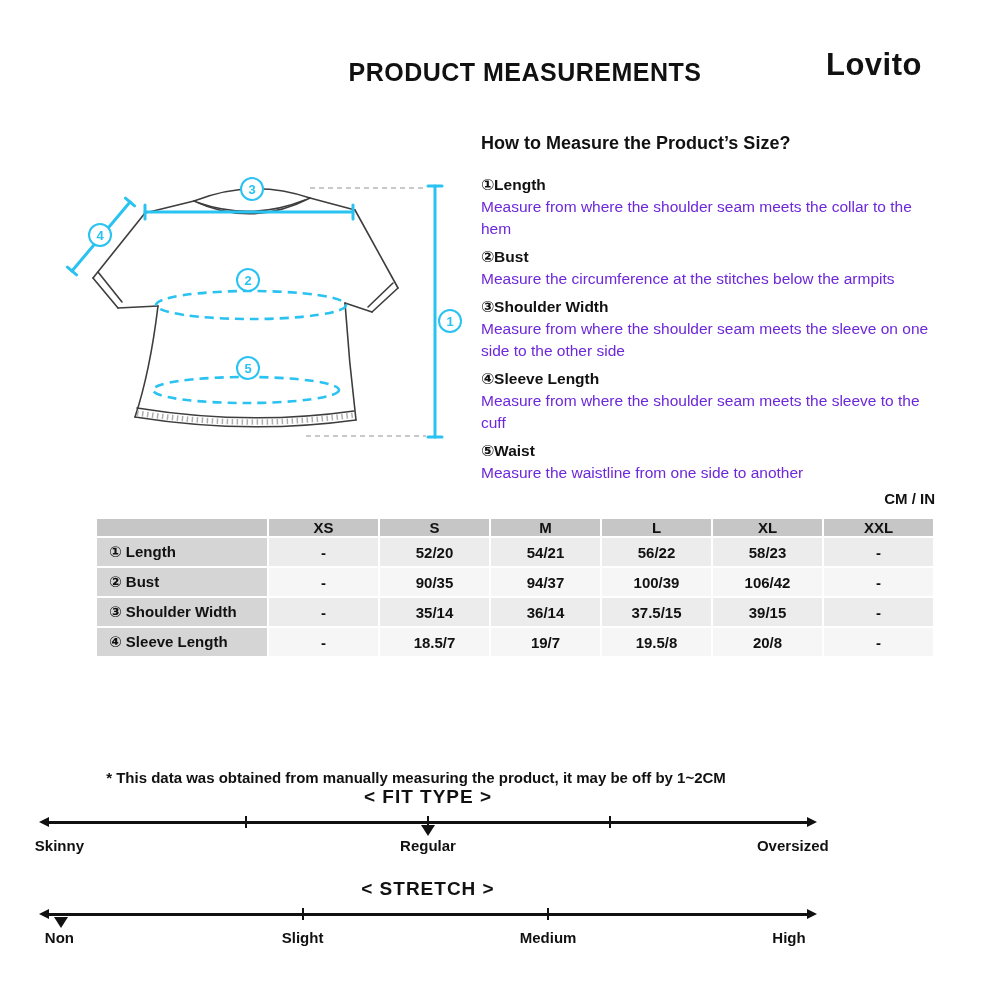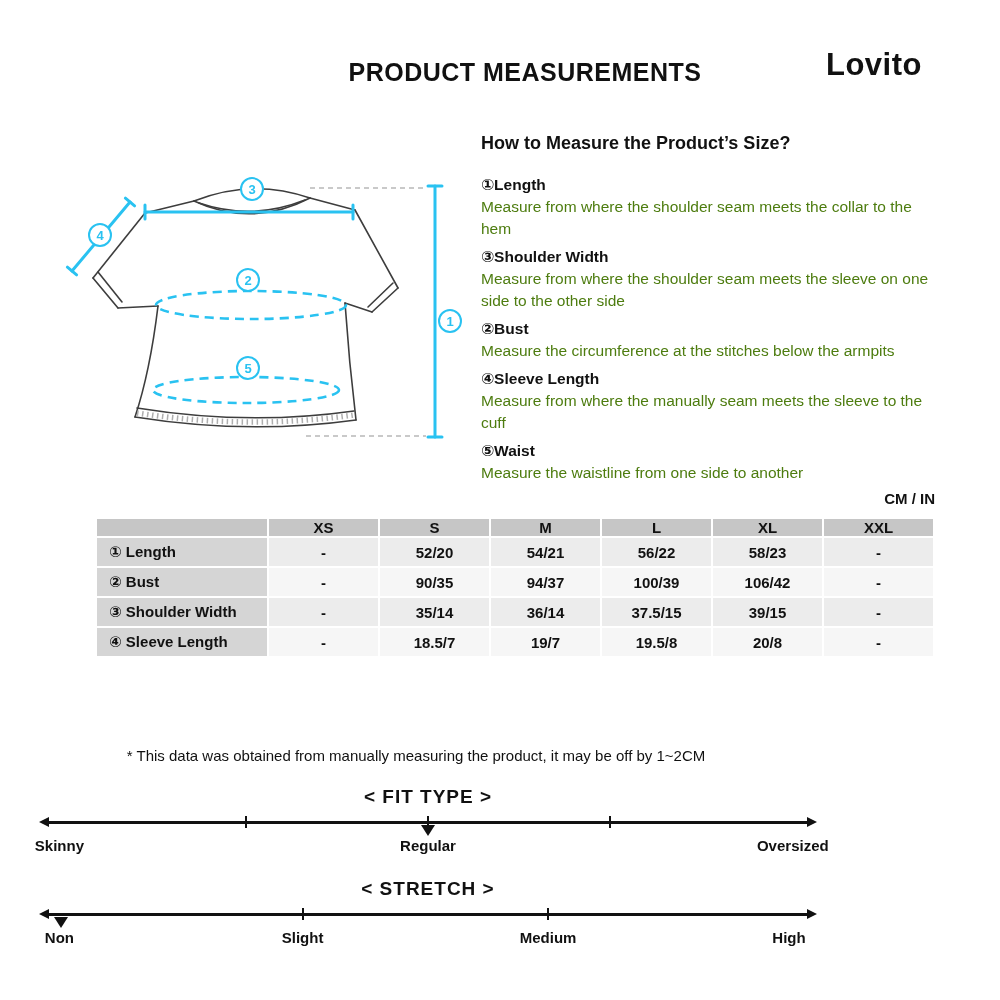--- a/index.html
+++ b/index.html
@@ -20,35 +20,35 @@
   .cyan line { stroke:var(--accent,#29c2f1); stroke-width:3; stroke-linecap:round; }
   .cyan .dashed { fill:none; stroke:var(--accent,#29c2f1); stroke-width:2.6; stroke-dasharray:9 6; }
   .badge circle { fill:#fff; stroke:var(--accent,#29c2f1); stroke-width:2; }
   .badge text { fill:var(--accent,#29c2f1); font-size:13px; font-weight:bold; text-anchor:middle;
     font-family:"Liberation Sans","DejaVu Sans",sans-serif; }
 
   
   .howto { position:absolute; left:481px; top:133px; width:456px; }
   .howto-title { font-size:18px; font-weight:bold; margin-bottom:20px; }
   .howto-label { font-size:15.5px; font-weight:bold; margin-top:6px; line-height:22px; }
-  .howto-desc { font-size:15.5px; color:#4d7c0f; line-height:22px; }
+  .howto-desc { font-size:15.5px; color:#6d28d9; line-height:22px; }
 
   
   .unit { position:absolute; top:490px; right:65px; font-size:15px; font-weight:bold; }
   .size-table { position:absolute; left:95px; top:517px; width:840px;
     border-collapse:separate; border-spacing:2px; table-layout:fixed; }
   .size-table th, .size-table td { font-size:15px; font-weight:bold; text-align:center;
     height:28px; padding:0 4px; white-space:nowrap; overflow:hidden; }
   .size-table th { background:#c6c6c6; height:14px; }
   .size-table th.lbl { width:170px; }
   .size-table td.lbl { background:#d5d5d5; text-align:left; padding-left:12px; }
   .size-table tr.odd td.val { background:#ececec; }
   .size-table tr.even td.val { background:#f6f6f6; }
-  .footnote { position:absolute; top:747px; left:0; width:832px; text-align:center;
-    font-size:15px; font-weight:normal; }
+  .footnote { position:absolute; top:769px; left:0; width:832px; text-align:center;
+    font-size:15px; font-weight:bold; }
 
   
   .scale-section { position:absolute; left:0; width:856px; }
   #fit-scale { top:786px; }
   #stretch-scale { top:878px; }
   .scale-title { text-align:center; font-size:19px; font-weight:bold; letter-spacing:1px; margin-bottom:13px; }
   .scale-line { position:relative; width:760px; height:2.5px; margin:0 auto; background:#111; }
   .arrow-left, .arrow-right { position:absolute; top:-4px; width:0; height:0;
     border-top:5px solid transparent; border-bottom:5px solid transparent; }
   .arrow-left { left:-9px; border-right:10px solid #111; }
@@ -139,30 +139,30 @@
   </div>
 
   <section class="howto">
     <div class="howto-title">How to Measure the Product’s Size?</div>
 
     <div>
       <div class="howto-label">①Length</div>
       <div class="howto-desc">Measure from where the shoulder seam meets the collar to the hem</div>
     </div>
     <div>
+      <div class="howto-label">②Bust</div>
+      <div class="howto-desc">Measure the circumference at the stitches below the armpits</div>
+    </div>
+    <div>
       <div class="howto-label">③Shoulder Width</div>
       <div class="howto-desc">Measure from where the shoulder seam meets the sleeve on one side to the other side</div>
     </div>
     <div>
-      <div class="howto-label">②Bust</div>
-      <div class="howto-desc">Measure the circumference at the stitches below the armpits</div>
-    </div>
-    <div>
       <div class="howto-label">④Sleeve Length</div>
-      <div class="howto-desc">Measure from where the manually seam meets the sleeve to the cuff</div>
+      <div class="howto-desc">Measure from where the shoulder seam meets the sleeve to the cuff</div>
     </div>
     <div>
       <div class="howto-label">⑤Waist</div>
       <div class="howto-desc">Measure the waistline from one side to another</div>
     </div>
   </section>
 
   <div class="unit">CM / IN</div>
 
   <table class="size-table">

